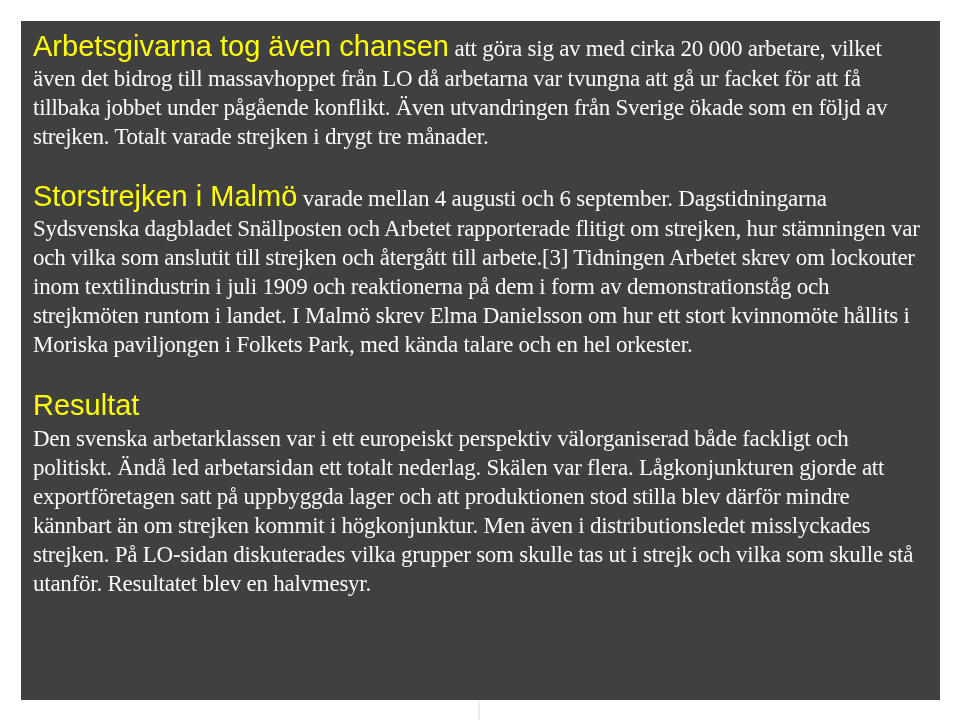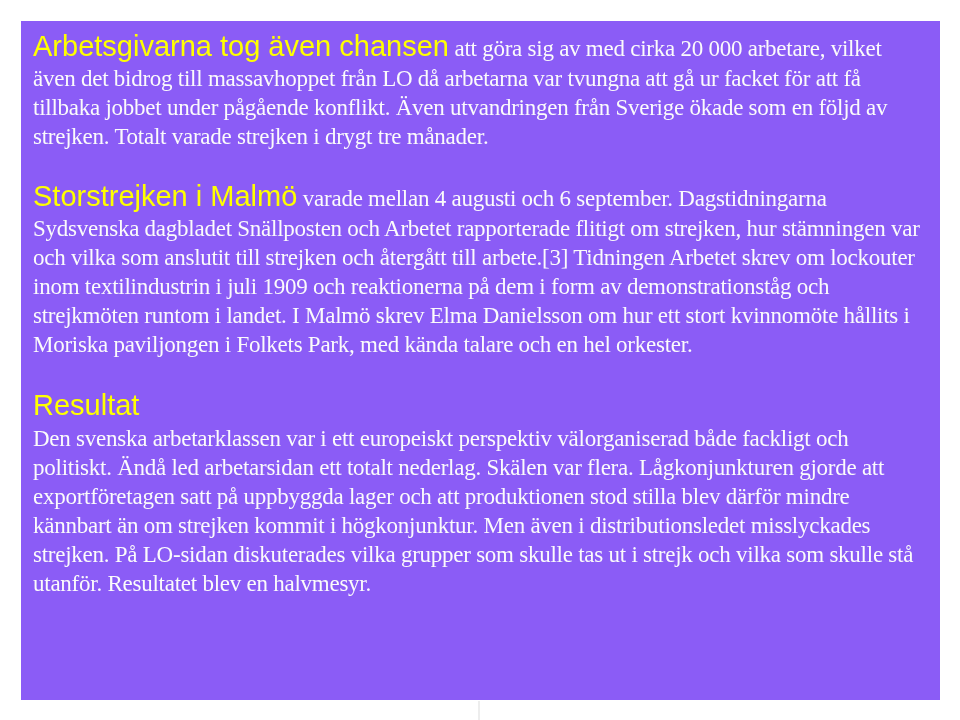--- a/index.html
+++ b/index.html
@@ -11,21 +11,21 @@
     background: #ffffff;
     font-family: "Liberation Serif", serif;
   }
   .slide {
     position: absolute;
     left: 21px;
     top: 21px;
     width: 919px;
     height: 679px;
     box-sizing: border-box;
-    background: #8b5cf6;
+    background: #404040;
     padding: 7px 11px 0 12px;
   }
   .para {
     margin: 0 0 27px 0;
     color: #fbfbfb;
     font-size: 23px;
     line-height: 29px;
     letter-spacing: -0.25px;
     font-family: "Liberation Serif", serif;
   }

